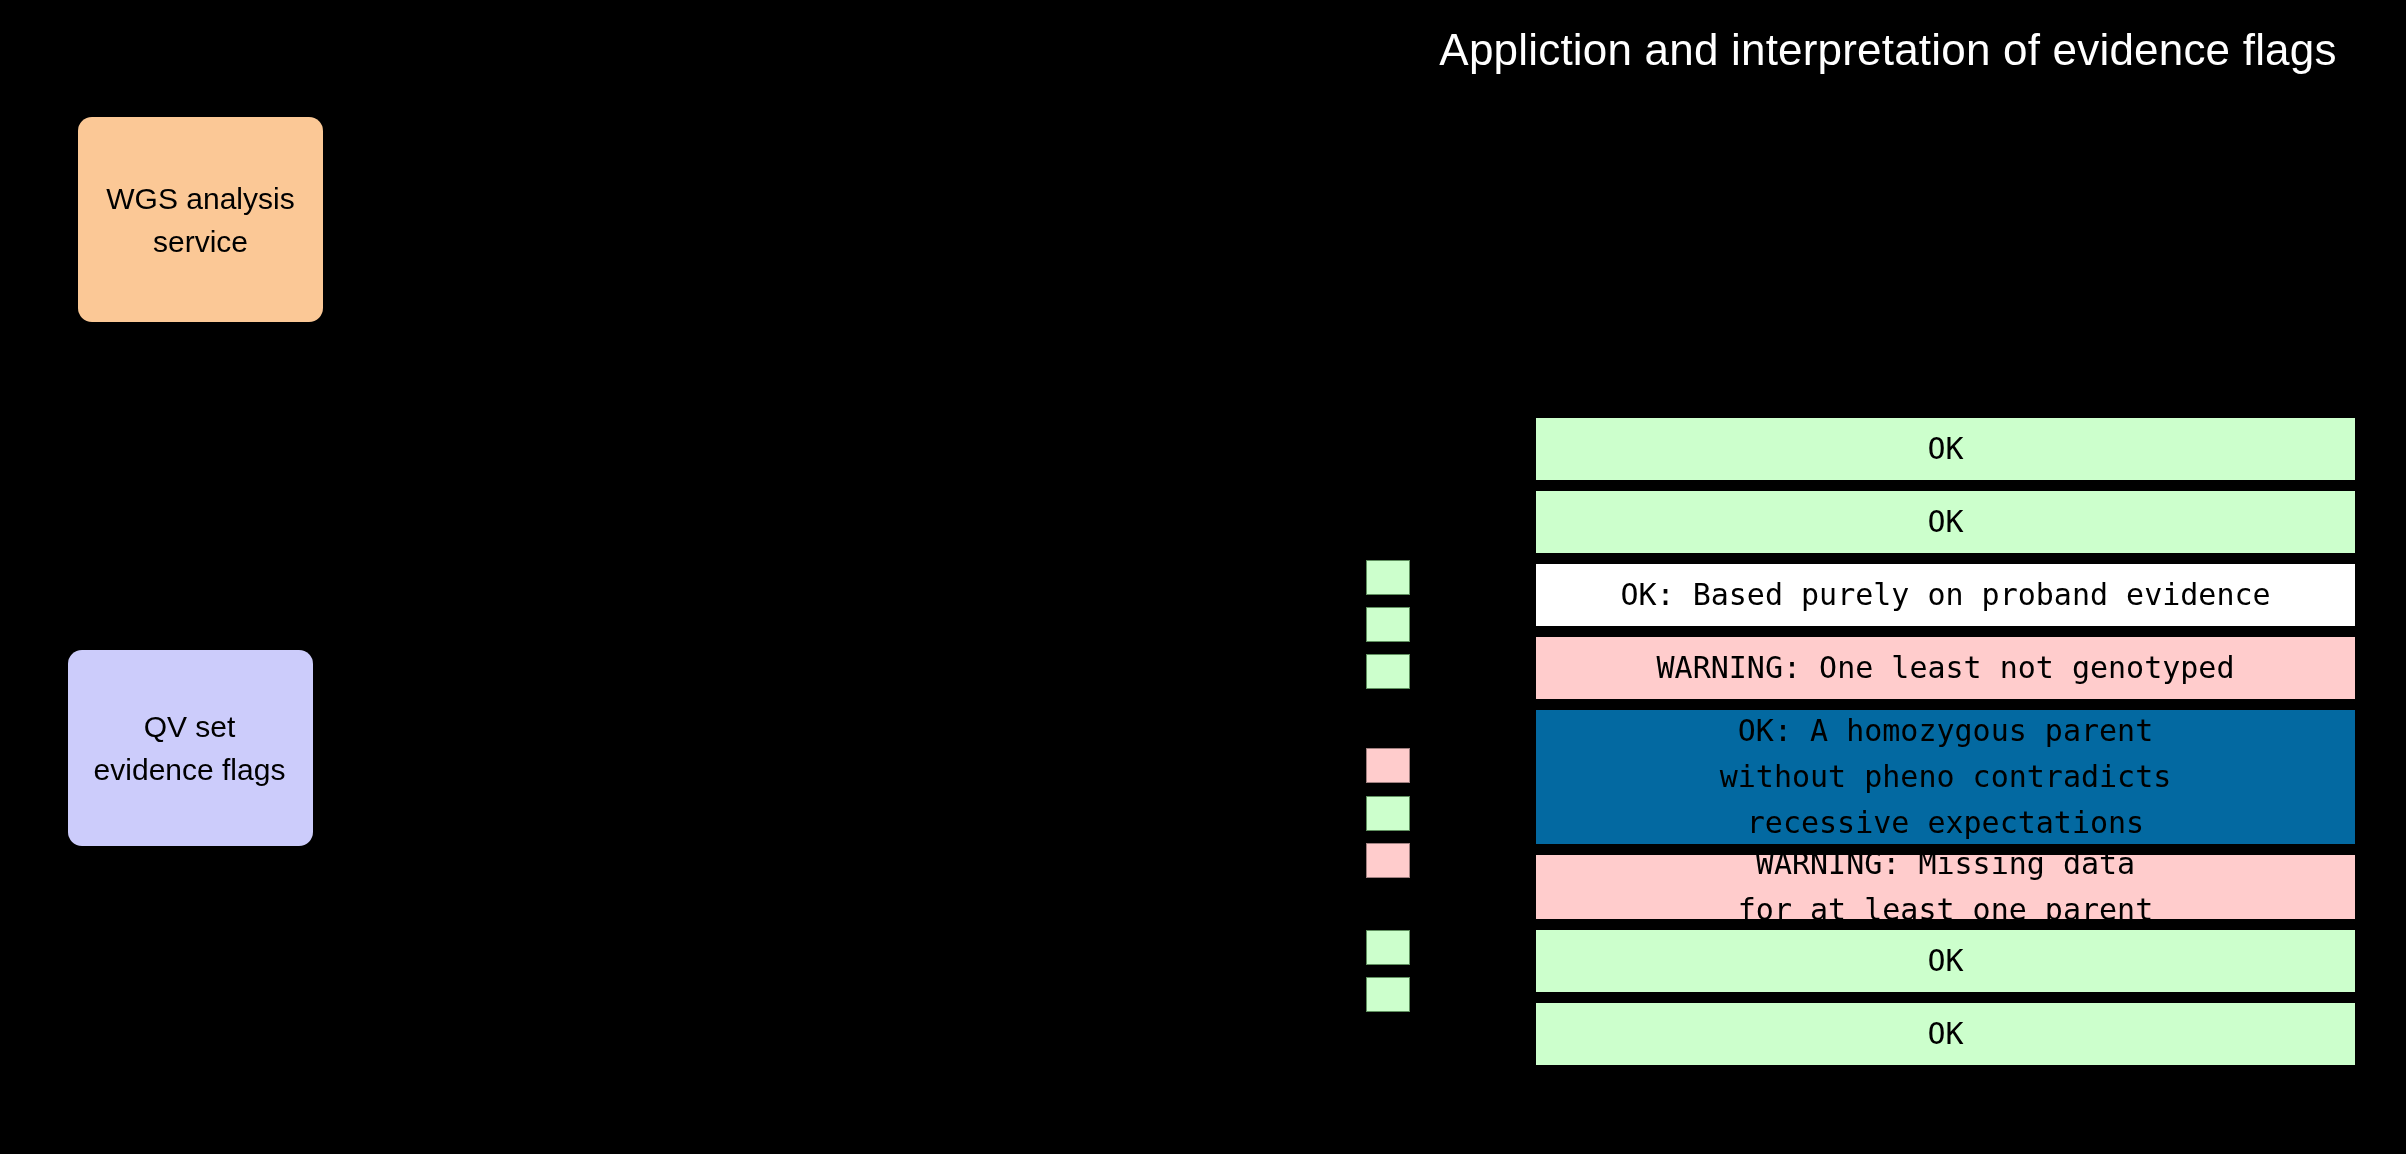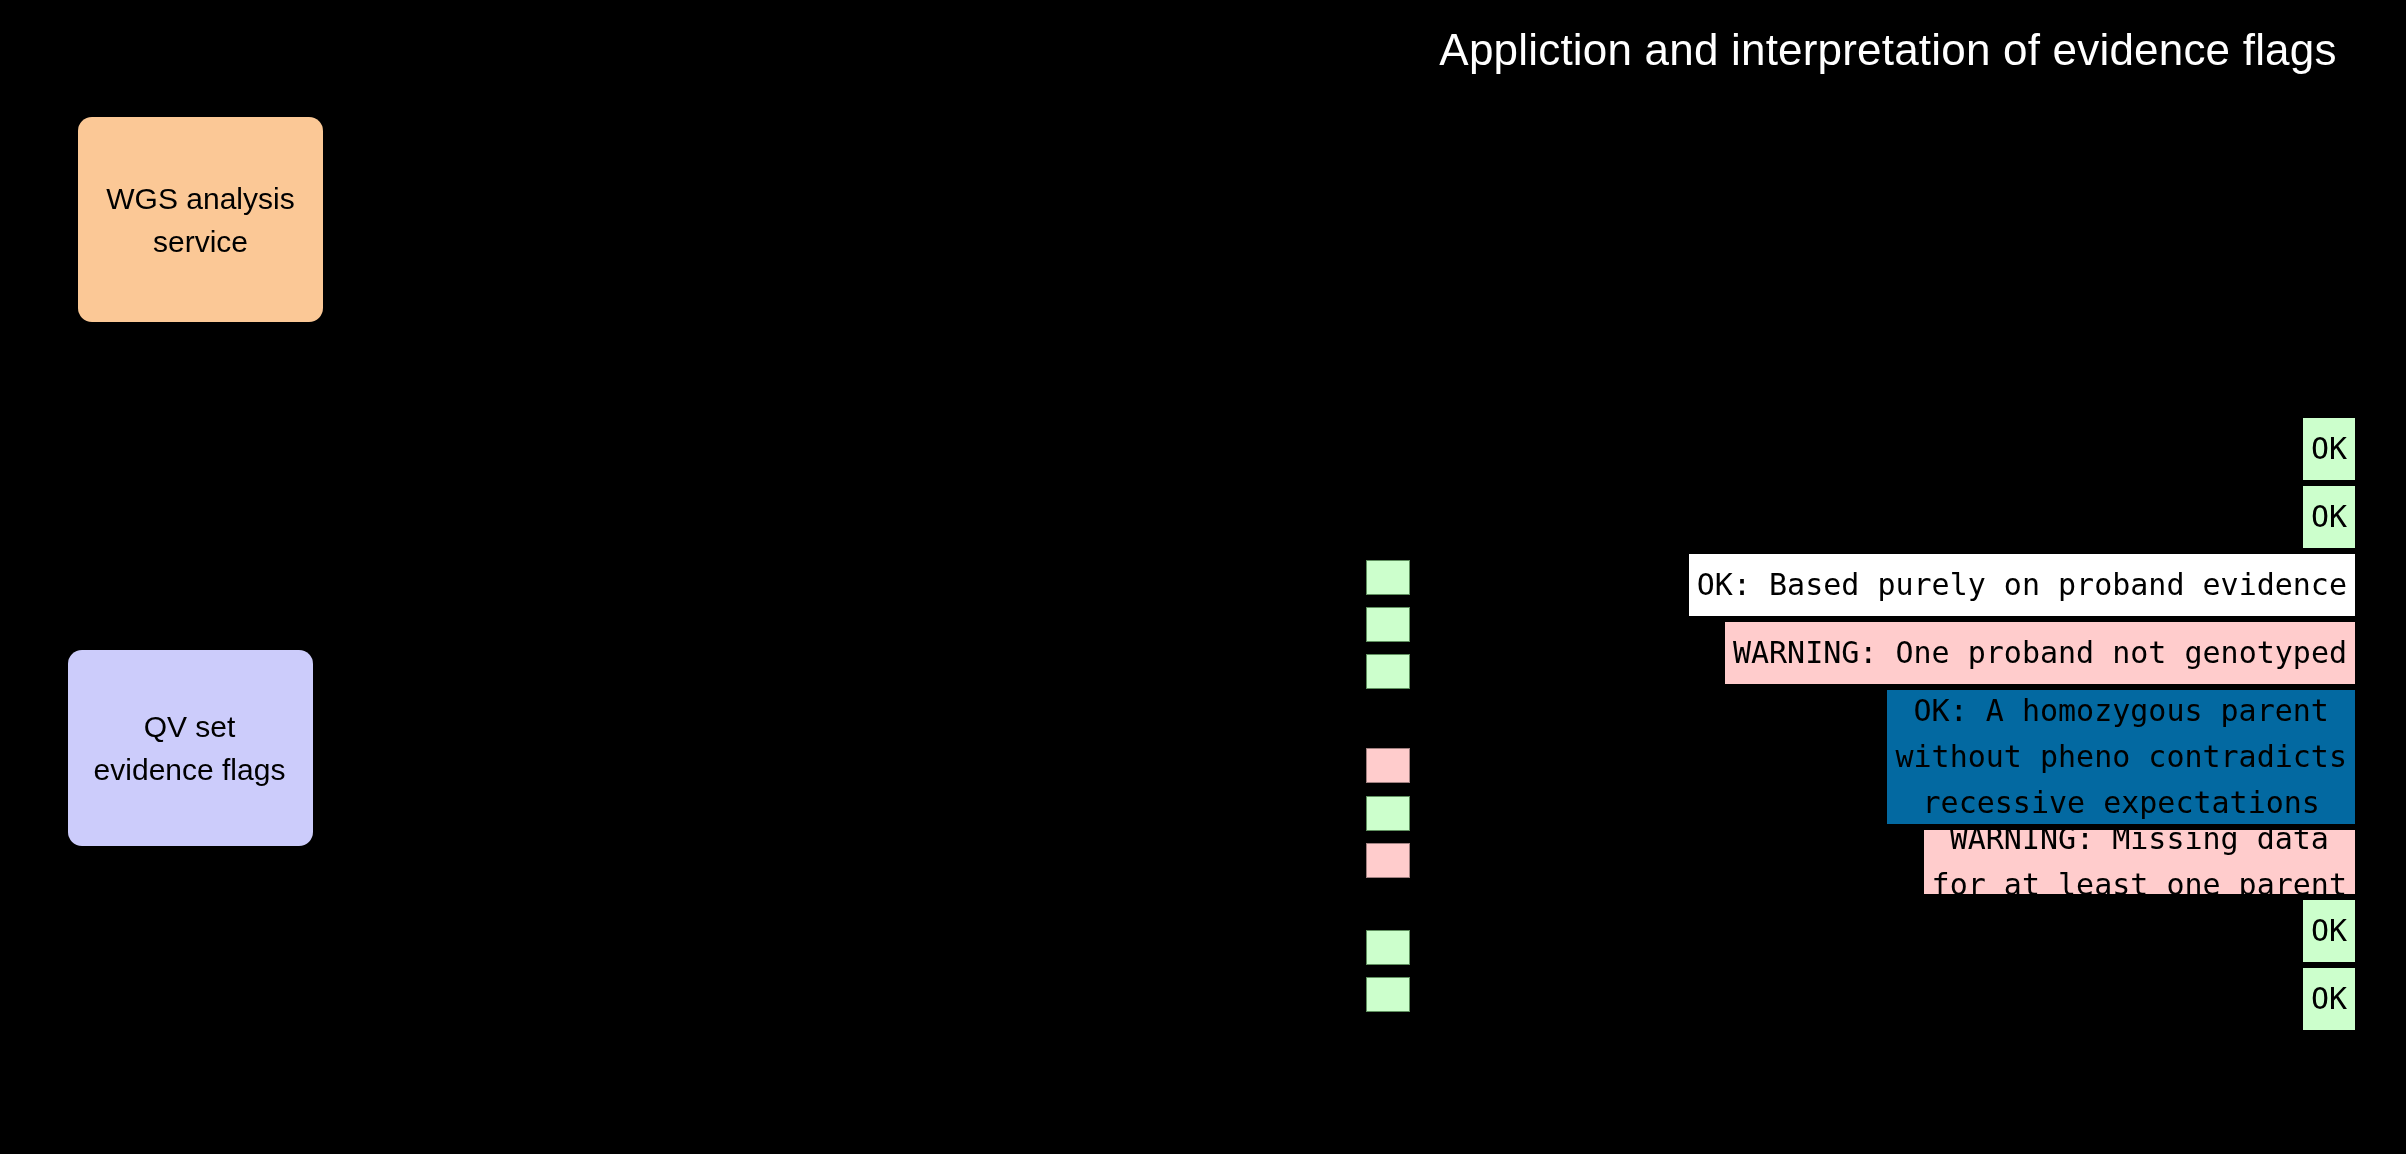--- a/index.html
+++ b/index.html
@@ -101,21 +101,21 @@
   }
 
   
   #evidence-flag-table {
     position: absolute;
     left: 1533px;
     top: 415px;
     width: 825px;
     display: flex;
     flex-direction: column;
-    align-items: flex-end;
+    gap: 5px;
   }
   .flag-row {
     box-sizing: border-box;
     border: 3px solid #000000;
     display: flex;
     align-items: center;
     justify-content: center;
     text-align: center;
     color: #000000;
     font-family: "DejaVu Sans Mono", "Liberation Mono", monospace;
@@ -156,21 +156,21 @@
       <div class="flag-swatch ok" style="top: 238px; background: rgb(204, 255, 204);"></div>
       <div class="flag-swatch warning" style="top: 285px; background: rgb(255, 204, 204);"></div>
       <div class="flag-swatch ok" style="top: 372px; background: rgb(204, 255, 204);"></div>
       <div class="flag-swatch ok" style="top: 419px; background: rgb(204, 255, 204);"></div>
     </div>
 
   <div id="evidence-flag-table">
       <div class="flag-row ok h1" style="background: rgb(204, 255, 204);">OK</div>
       <div class="flag-row ok h1" style="background: rgb(204, 255, 204);">OK</div>
       <div class="flag-row ok h1" style="background: #ffffff;">OK: Based purely on proband evidence</div>
-      <div class="flag-row warning h1" style="background: rgb(255, 204, 204);">WARNING: One proband not genotyped</div>
+      <div class="flag-row warning h1" style="background: rgb(255, 204, 204);">WARNING: One least not genotyped</div>
       <div class="flag-row ok h3" style="background: #0369a1;">OK: A homozygous parent
 without pheno contradicts
 recessive expectations</div>
       <div class="flag-row warning h2" style="background: rgb(255, 204, 204);">WARNING: Missing data
 for at least one parent</div>
       <div class="flag-row ok h1" style="background: rgb(204, 255, 204);">OK</div>
       <div class="flag-row ok h1" style="background: rgb(204, 255, 204);">OK</div>
     </div>
 
 </div>

